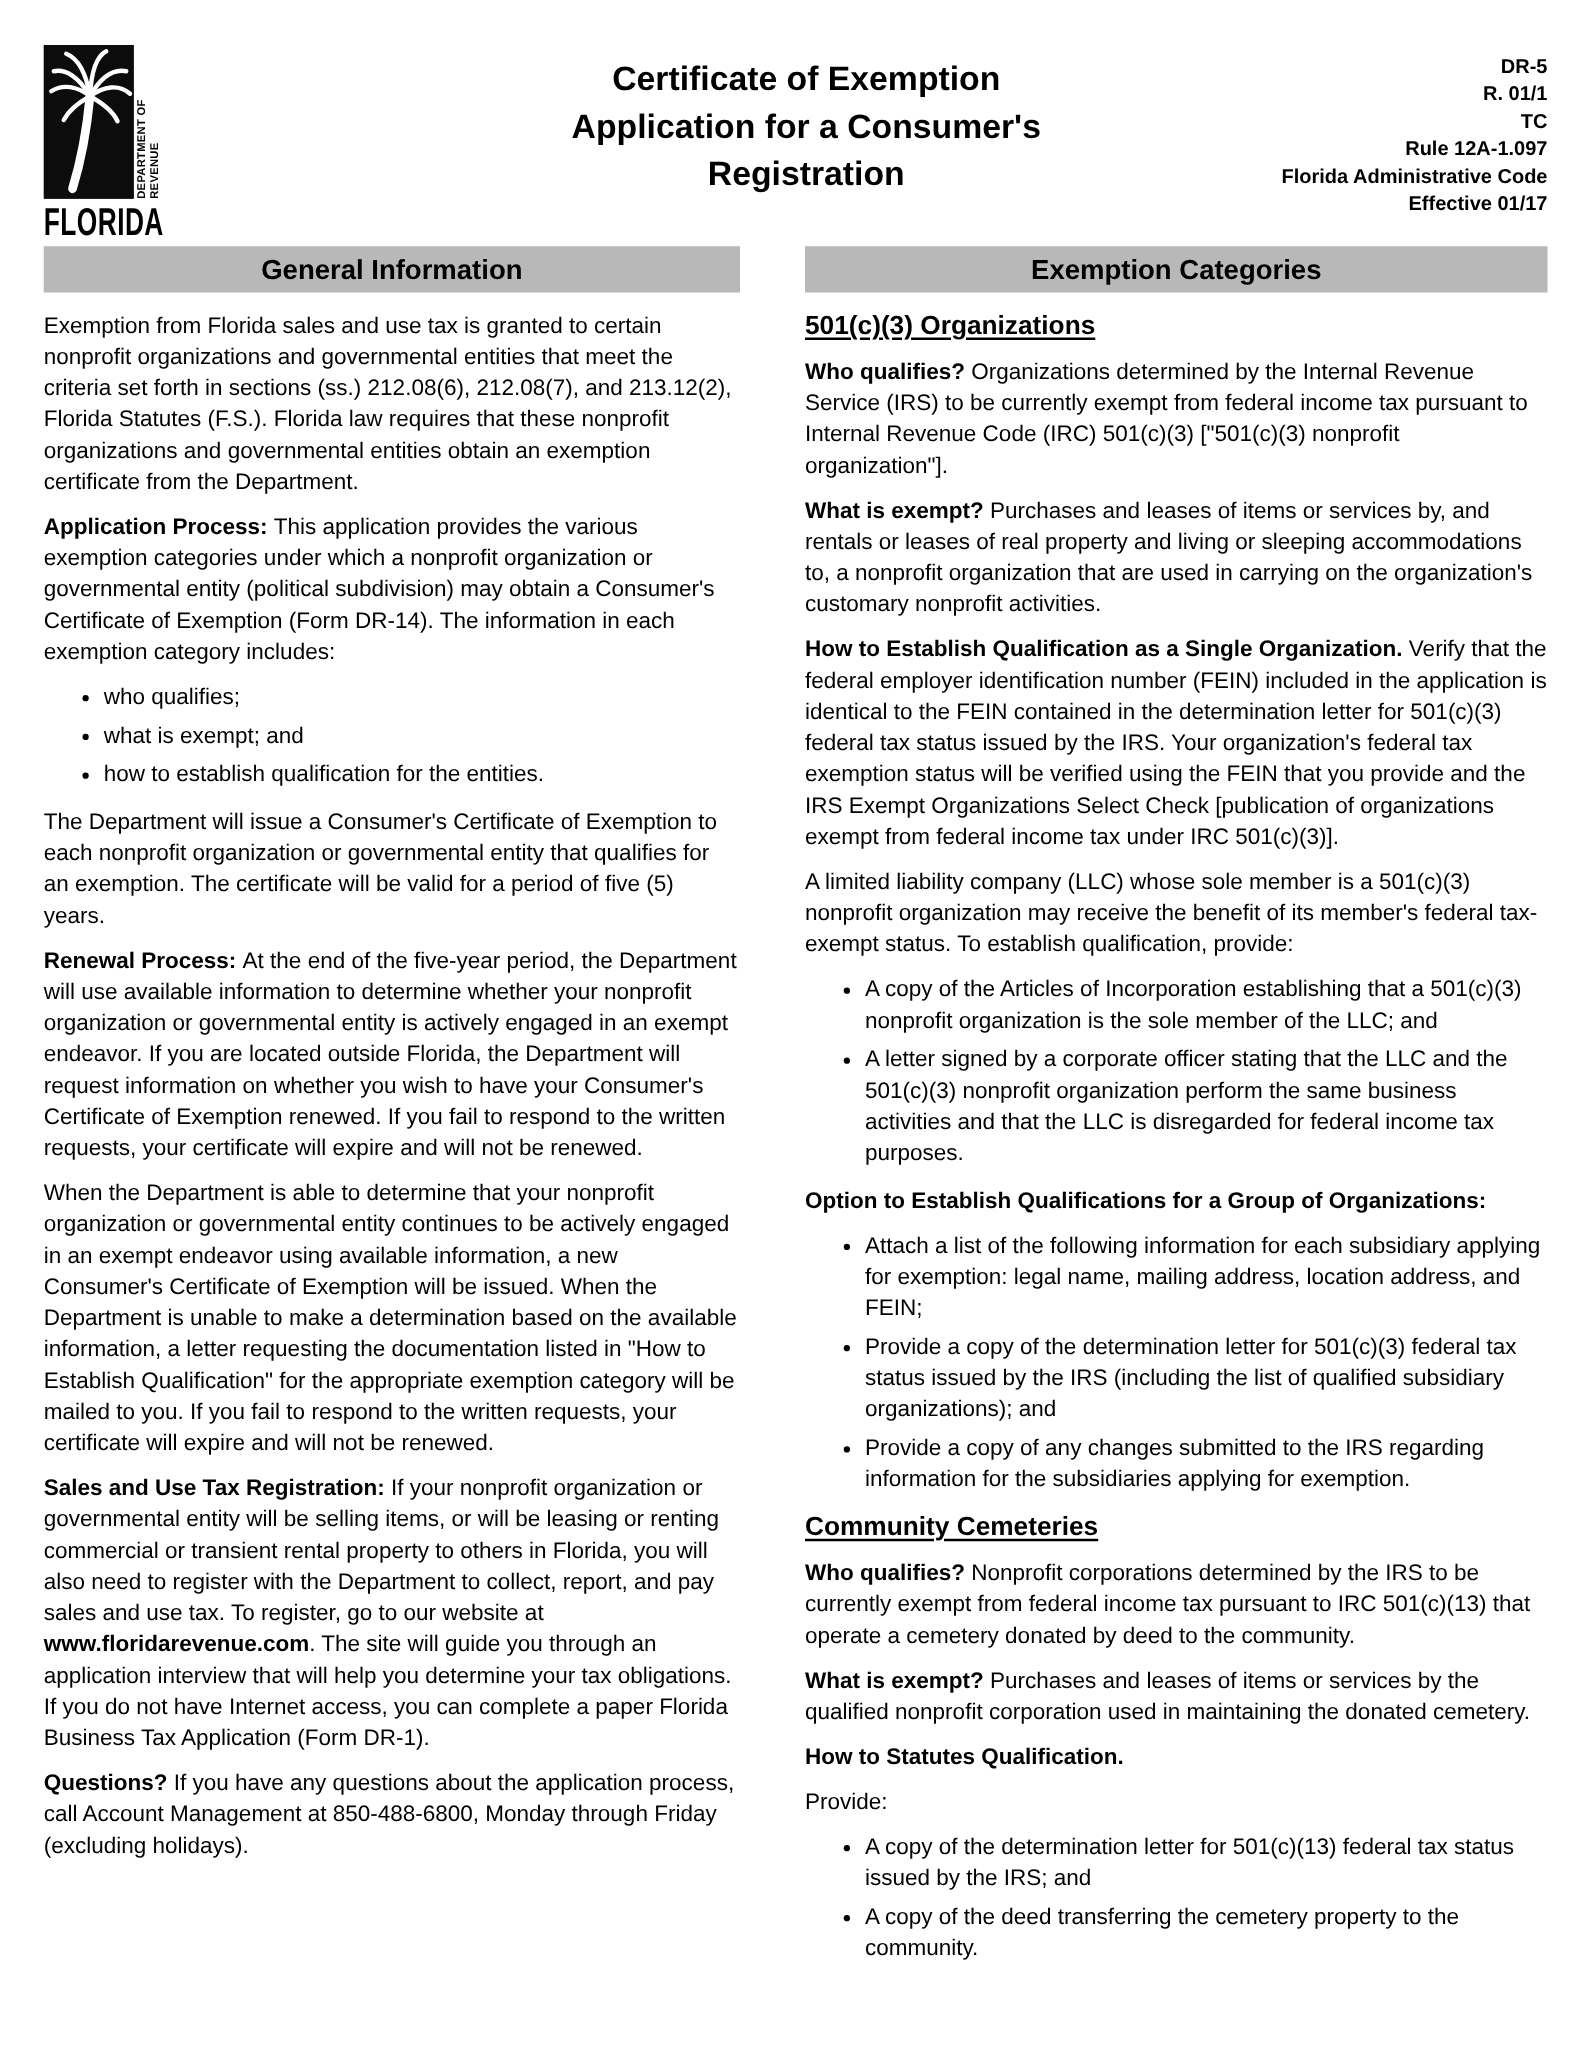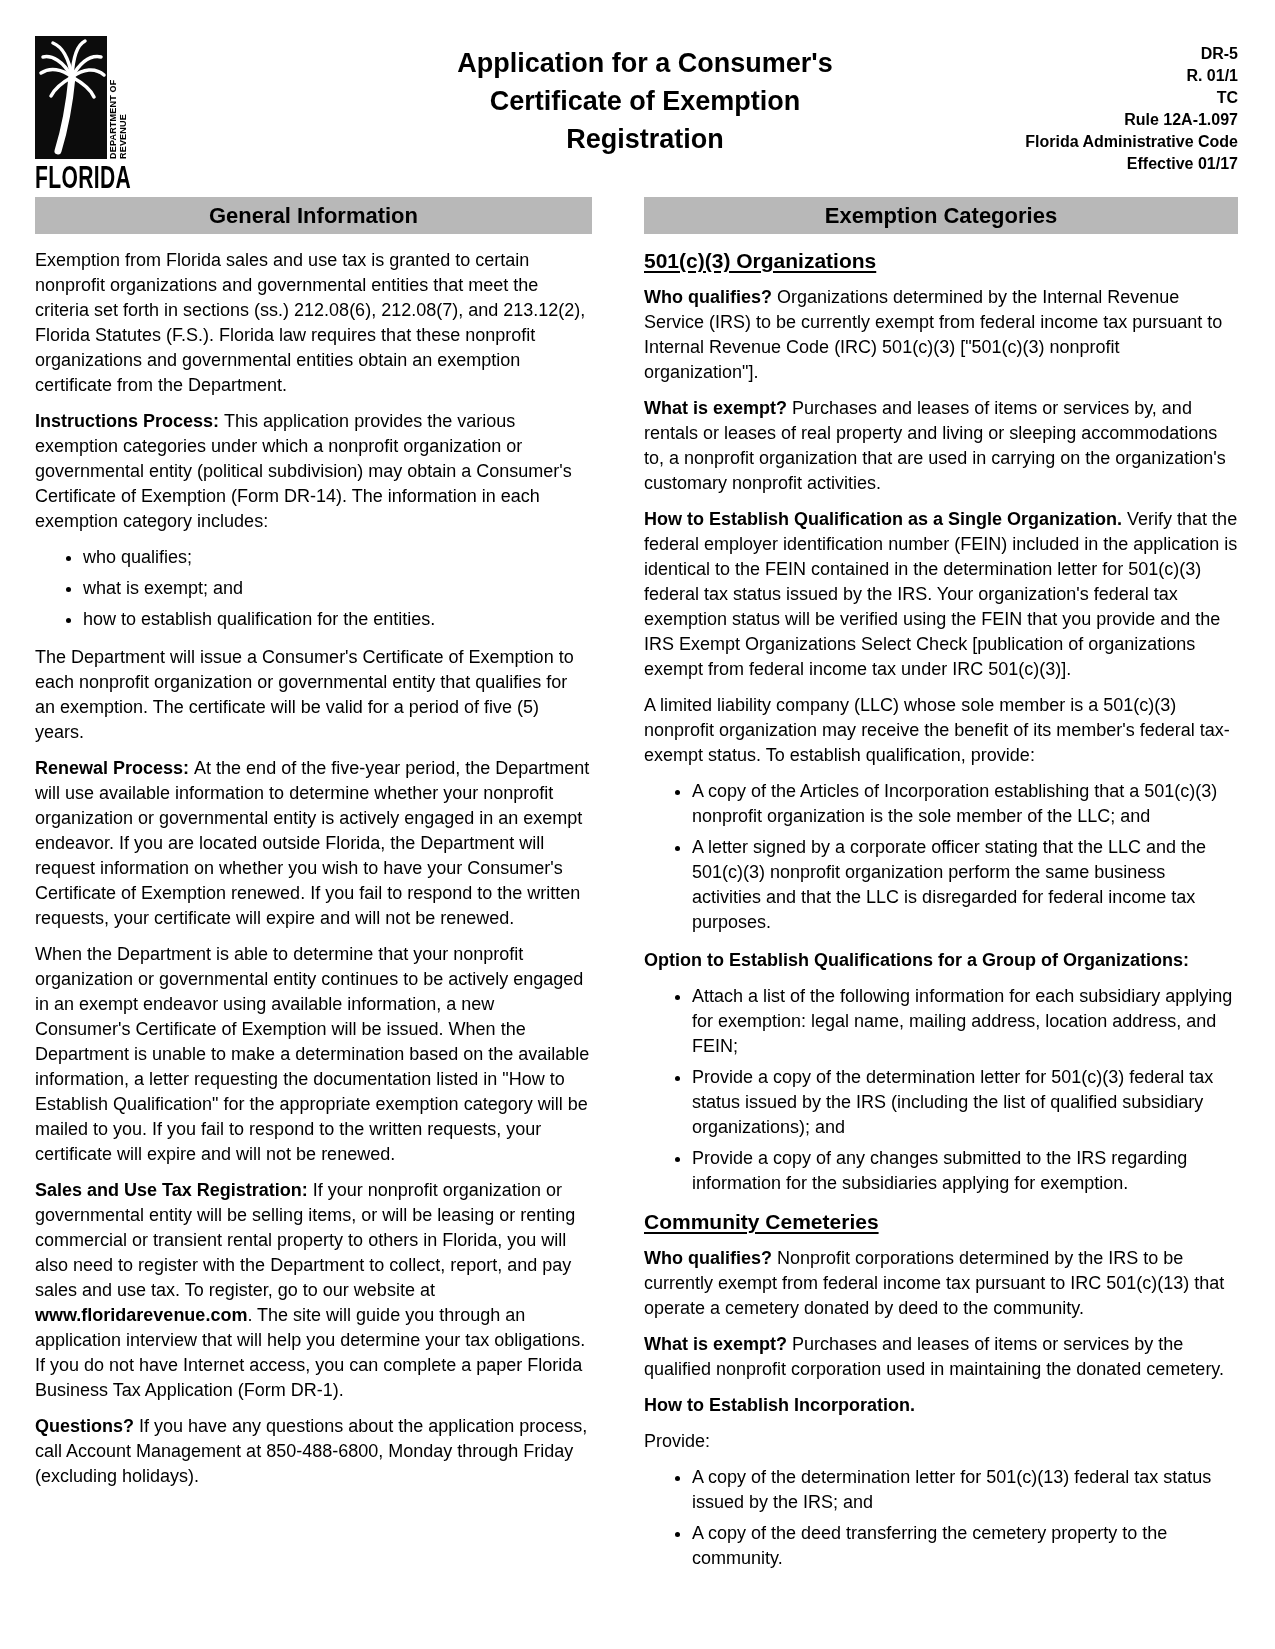--- a/index.html
+++ b/index.html
@@ -91,22 +91,22 @@
               <path d="M37 41 C28 46 20 52 16 60" stroke-width="3.5"></path>
             </g>
           </svg>
         </div>
         <div class="logo-vert">DEPARTMENT OF REVENUE</div>
       </div>
       <div class="logo-brand">FLORIDA</div>
     </div>
 
     <div class="title">
+      <div>Certificate of Exemption</div>
       <div>Application for a Consumer's</div>
-      <div>Certificate of Exemption</div>
       <div>Registration</div>
     </div>
 
     <div class="meta">
       <div>DR-5</div>
       <div>R. 01/1</div>
       <div>TC</div>
       <div>Rule 12A-1.097</div>
       <div>Florida Administrative Code</div>
       <div>Effective 01/17</div>
@@ -115,21 +115,21 @@
   </header>
 
   <div class="columns">
 
     <section class="col-left">
       <div class="col-bar" style="background: rgb(184, 184, 184);">
         <span>General Information</span>
       </div>
       <div class="col-body">
           <p class="para">Exemption from Florida sales and use tax is granted to certain nonprofit organizations and governmental entities that meet the criteria set forth in sections (ss.) 212.08(6), 212.08(7), and 213.12(2), Florida Statutes (F.S.). Florida law requires that these nonprofit organizations and governmental entities obtain an exemption certificate from the Department.</p>
-          <p class="para"><b>Instructions Process: </b>This application provides the various exemption categories under which a nonprofit organization or governmental entity (political subdivision) may obtain a Consumer's Certificate of Exemption (Form DR-14). The information in each exemption category includes:</p>
+          <p class="para"><b>Application Process: </b>This application provides the various exemption categories under which a nonprofit organization or governmental entity (political subdivision) may obtain a Consumer's Certificate of Exemption (Form DR-14). The information in each exemption category includes:</p>
           <ul class="bullets">
             <li>who qualifies;</li>
             <li>what is exempt; and</li>
             <li>how to establish qualification for the entities.</li>
           </ul>
           <p class="para">The Department will issue a Consumer's Certificate of Exemption to each nonprofit organization or governmental entity that qualifies for an exemption. The certificate will be valid for a period of five (5) years.</p>
           <p class="para"><b>Renewal Process: </b>At the end of the five-year period, the Department will use available information to determine whether your nonprofit organization or governmental entity is actively engaged in an exempt endeavor. If you are located outside Florida, the Department will request information on whether you wish to have your Consumer's Certificate of Exemption renewed. If you fail to respond to the written requests, your certificate will expire and will not be renewed.</p>
           <p class="para">When the Department is able to determine that your nonprofit organization or governmental entity continues to be actively engaged in an exempt endeavor using available information, a new Consumer's Certificate of Exemption will be issued. When the Department is unable to make a determination based on the available information, a letter requesting the documentation listed in "How to Establish Qualification" for the appropriate exemption category will be mailed to you. If you fail to respond to the written requests, your certificate will expire and will not be renewed.</p>
           <p class="para"><b>Sales and Use Tax Registration: </b>If your nonprofit organization or governmental entity will be selling items, or will be leasing or renting commercial or transient rental property to others in Florida, you will also need to register with the Department to collect, report, and pay sales and use tax. To register, go to our website at <b>www.floridarevenue.com</b>. The site will guide you through an application interview that will help you determine your tax obligations. If you do not have Internet access, you can complete a paper Florida Business Tax Application (Form DR-1).</p>
           <p class="para"><b>Questions? </b>If you have any questions about the application process, call Account Management at 850-488-6800, Monday through Friday (excluding holidays).</p>
@@ -152,21 +152,21 @@
           </ul>
           <p class="para"><b>Option to Establish Qualifications for a Group of Organizations:</b></p>
           <ul class="bullets">
             <li>Attach a list of the following information for each subsidiary applying for exemption: legal name, mailing address, location address, and FEIN;</li>
             <li>Provide a copy of the determination letter for 501(c)(3) federal tax status issued by the IRS (including the list of qualified subsidiary organizations); and</li>
             <li>Provide a copy of any changes submitted to the IRS regarding information for the subsidiaries applying for exemption.</li>
           </ul>
           <h3 class="subhead">Community Cemeteries</h3>
           <p class="para"><b>Who qualifies? </b>Nonprofit corporations determined by the IRS to be currently exempt from federal income tax pursuant to IRC 501(c)(13) that operate a cemetery donated by deed to the community.</p>
           <p class="para"><b>What is exempt? </b>Purchases and leases of items or services by the qualified nonprofit corporation used in maintaining the donated cemetery.</p>
-          <p class="para"><b>How to Establish Incorporation.</b></p>
+          <p class="para"><b>How to Statutes Qualification.</b></p>
           <p class="para">Provide:</p>
           <ul class="bullets">
             <li>A copy of the determination letter for 501(c)(13) federal tax status issued by the IRS; and</li>
             <li>A copy of the deed transferring the cemetery property to the community.</li>
           </ul>
         </div>
     </section>
 
   </div>
 

